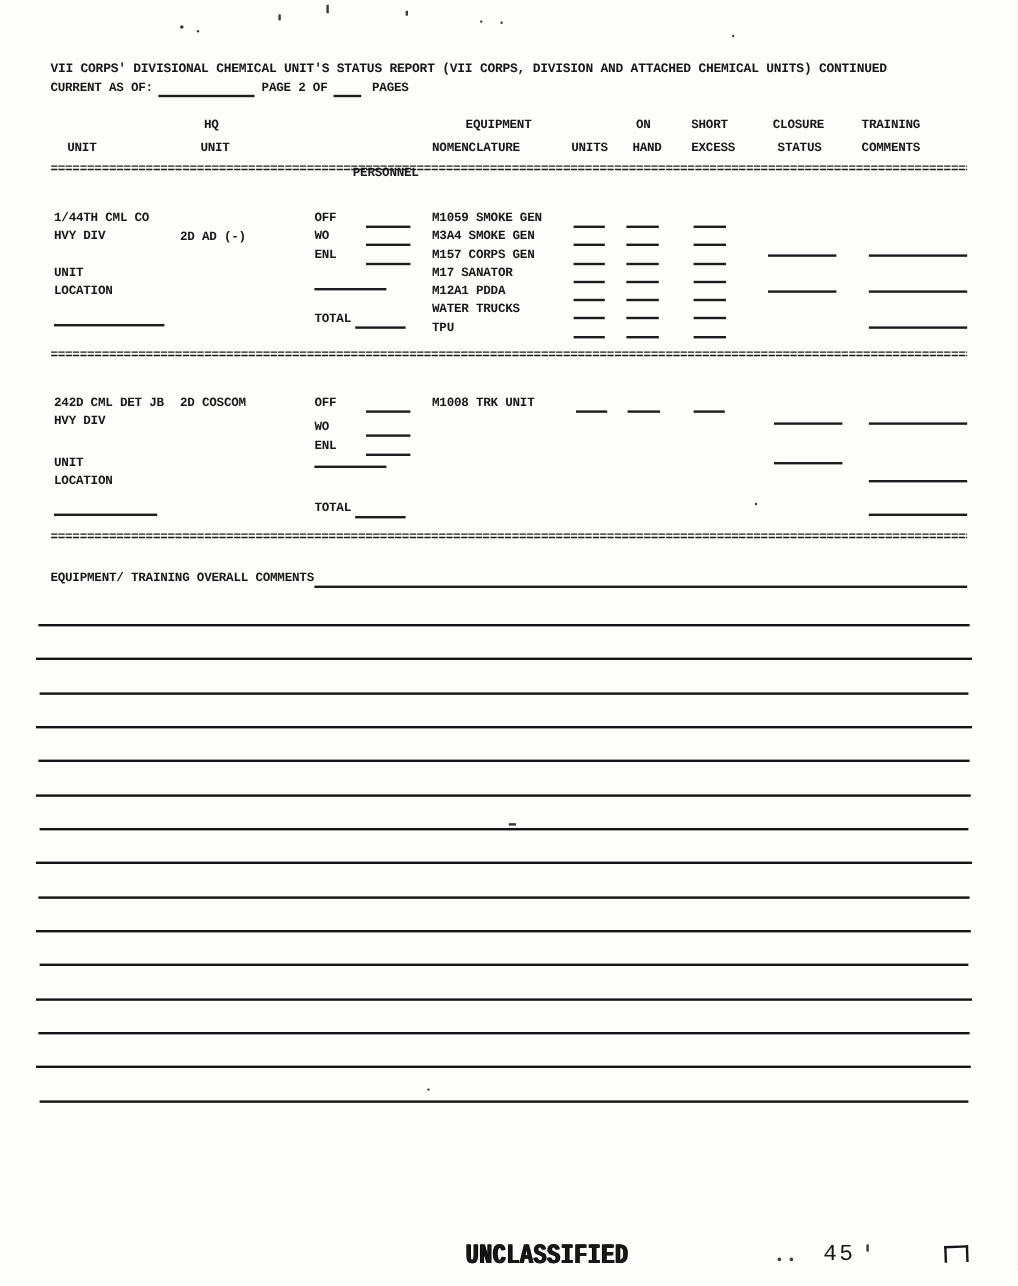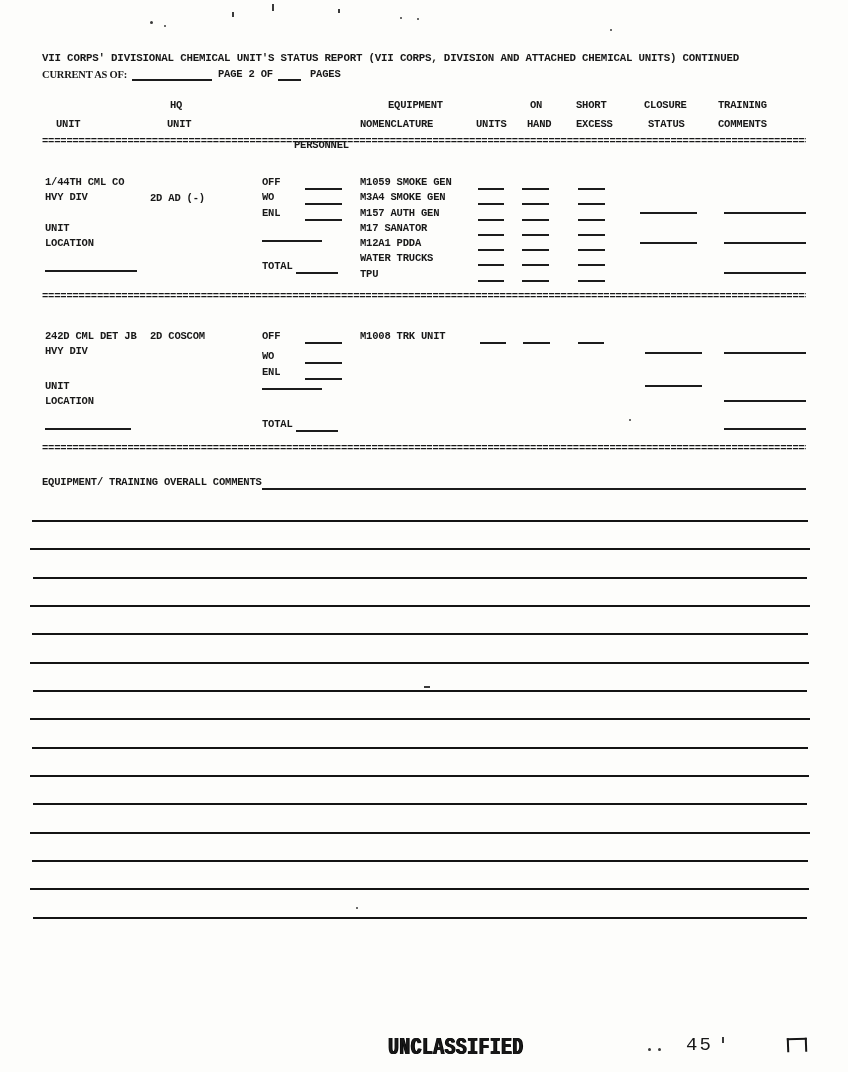--- a/index.html
+++ b/index.html
@@ -38,21 +38,21 @@
   <div class="tick" style="left:272px;top:4px;width:2px;height:7px;"></div>
   <div class="tick" style="left:338px;top:9px;width:2px;height:4px;"></div>
   <div class="speck" style="left:400px;top:17px;width:2px;height:2px;"></div>
   <div class="speck" style="left:417px;top:18px;width:2px;height:2px;"></div>
   <div class="speck" style="left:610px;top:29px;width:2px;height:2px;"></div>
   <div class="speck" style="left:629px;top:419px;width:2px;height:2px;"></div>
   <div class="tick" style="left:424px;top:686px;width:6px;height:2px;"></div>
   <div class="speck" style="left:356px;top:907px;width:2px;height:2px;"></div>
 
   <div class="t title" style="left:42px;top:52px;">VII CORPS' DIVISIONAL CHEMICAL UNIT'S STATUS REPORT (VII CORPS, DIVISION AND ATTACHED CHEMICAL UNITS) CONTINUED</div>
-  <div class="t" style="left:42px;top:68px;font-family:Liberation Serif, serif;">CURRENT AS OF:</div>
+  <div class="t" style="left:42px;top:68px;">CURRENT AS OF:</div>
   <div class="ln" style="left:132px;top:79px;width:80px;"></div>
   <div class="t" style="left:218px;top:68px;">PAGE 2 OF</div>
   <div class="ln" style="left:278px;top:79px;width:23px;"></div>
   <div class="t" style="left:310px;top:68px;">PAGES</div>
 
   <div class="t" style="left:170px;top:99px;">HQ</div>
   <div class="t" style="left:388px;top:99px;">EQUIPMENT</div>
   <div class="t" style="left:530px;top:99px;">ON</div>
   <div class="t" style="left:576px;top:99px;">SHORT</div>
   <div class="t" style="left:644px;top:99px;">CLOSURE</div>
@@ -84,21 +84,21 @@
     <div class="ln" style="left:262px;top:64px;width:60px;"></div>
     <div class="t" style="left:262px;top:84px;">TOTAL</div>
     <div class="ln" style="left:296px;top:96px;width:42px;"></div>
 
     <div class="t" style="left:45px;top:46px;">UNIT</div>
     <div class="t" style="left:45px;top:61px;">LOCATION</div>
     <div class="ln" style="left:45px;top:94px;width:92px;"></div>
 
     <div class="t" style="left:360px;top:0;">M1059 SMOKE GEN</div>
     <div class="t" style="left:360px;top:15px;">M3A4 SMOKE GEN</div>
-    <div class="t" style="left:360px;top:31px;">M157 AUTH GEN</div>
+    <div class="t" style="left:360px;top:31px;">M157 CORPS GEN</div>
     <div class="t" style="left:360px;top:46px;">M17 SANATOR</div>
     <div class="t" style="left:360px;top:61px;">M12A1 PDDA</div>
     <div class="t" style="left:360px;top:76px;">WATER TRUCKS</div>
     <div class="t" style="left:360px;top:92px;">TPU</div>
 
     <div class="ln" style="left:478px;top:12px;width:26px;"></div>
     <div class="ln" style="left:522px;top:12px;width:27px;"></div>
     <div class="ln" style="left:578px;top:12px;width:27px;"></div>
     <div class="ln" style="left:478px;top:27px;width:26px;"></div>
     <div class="ln" style="left:522px;top:27px;width:27px;"></div>

